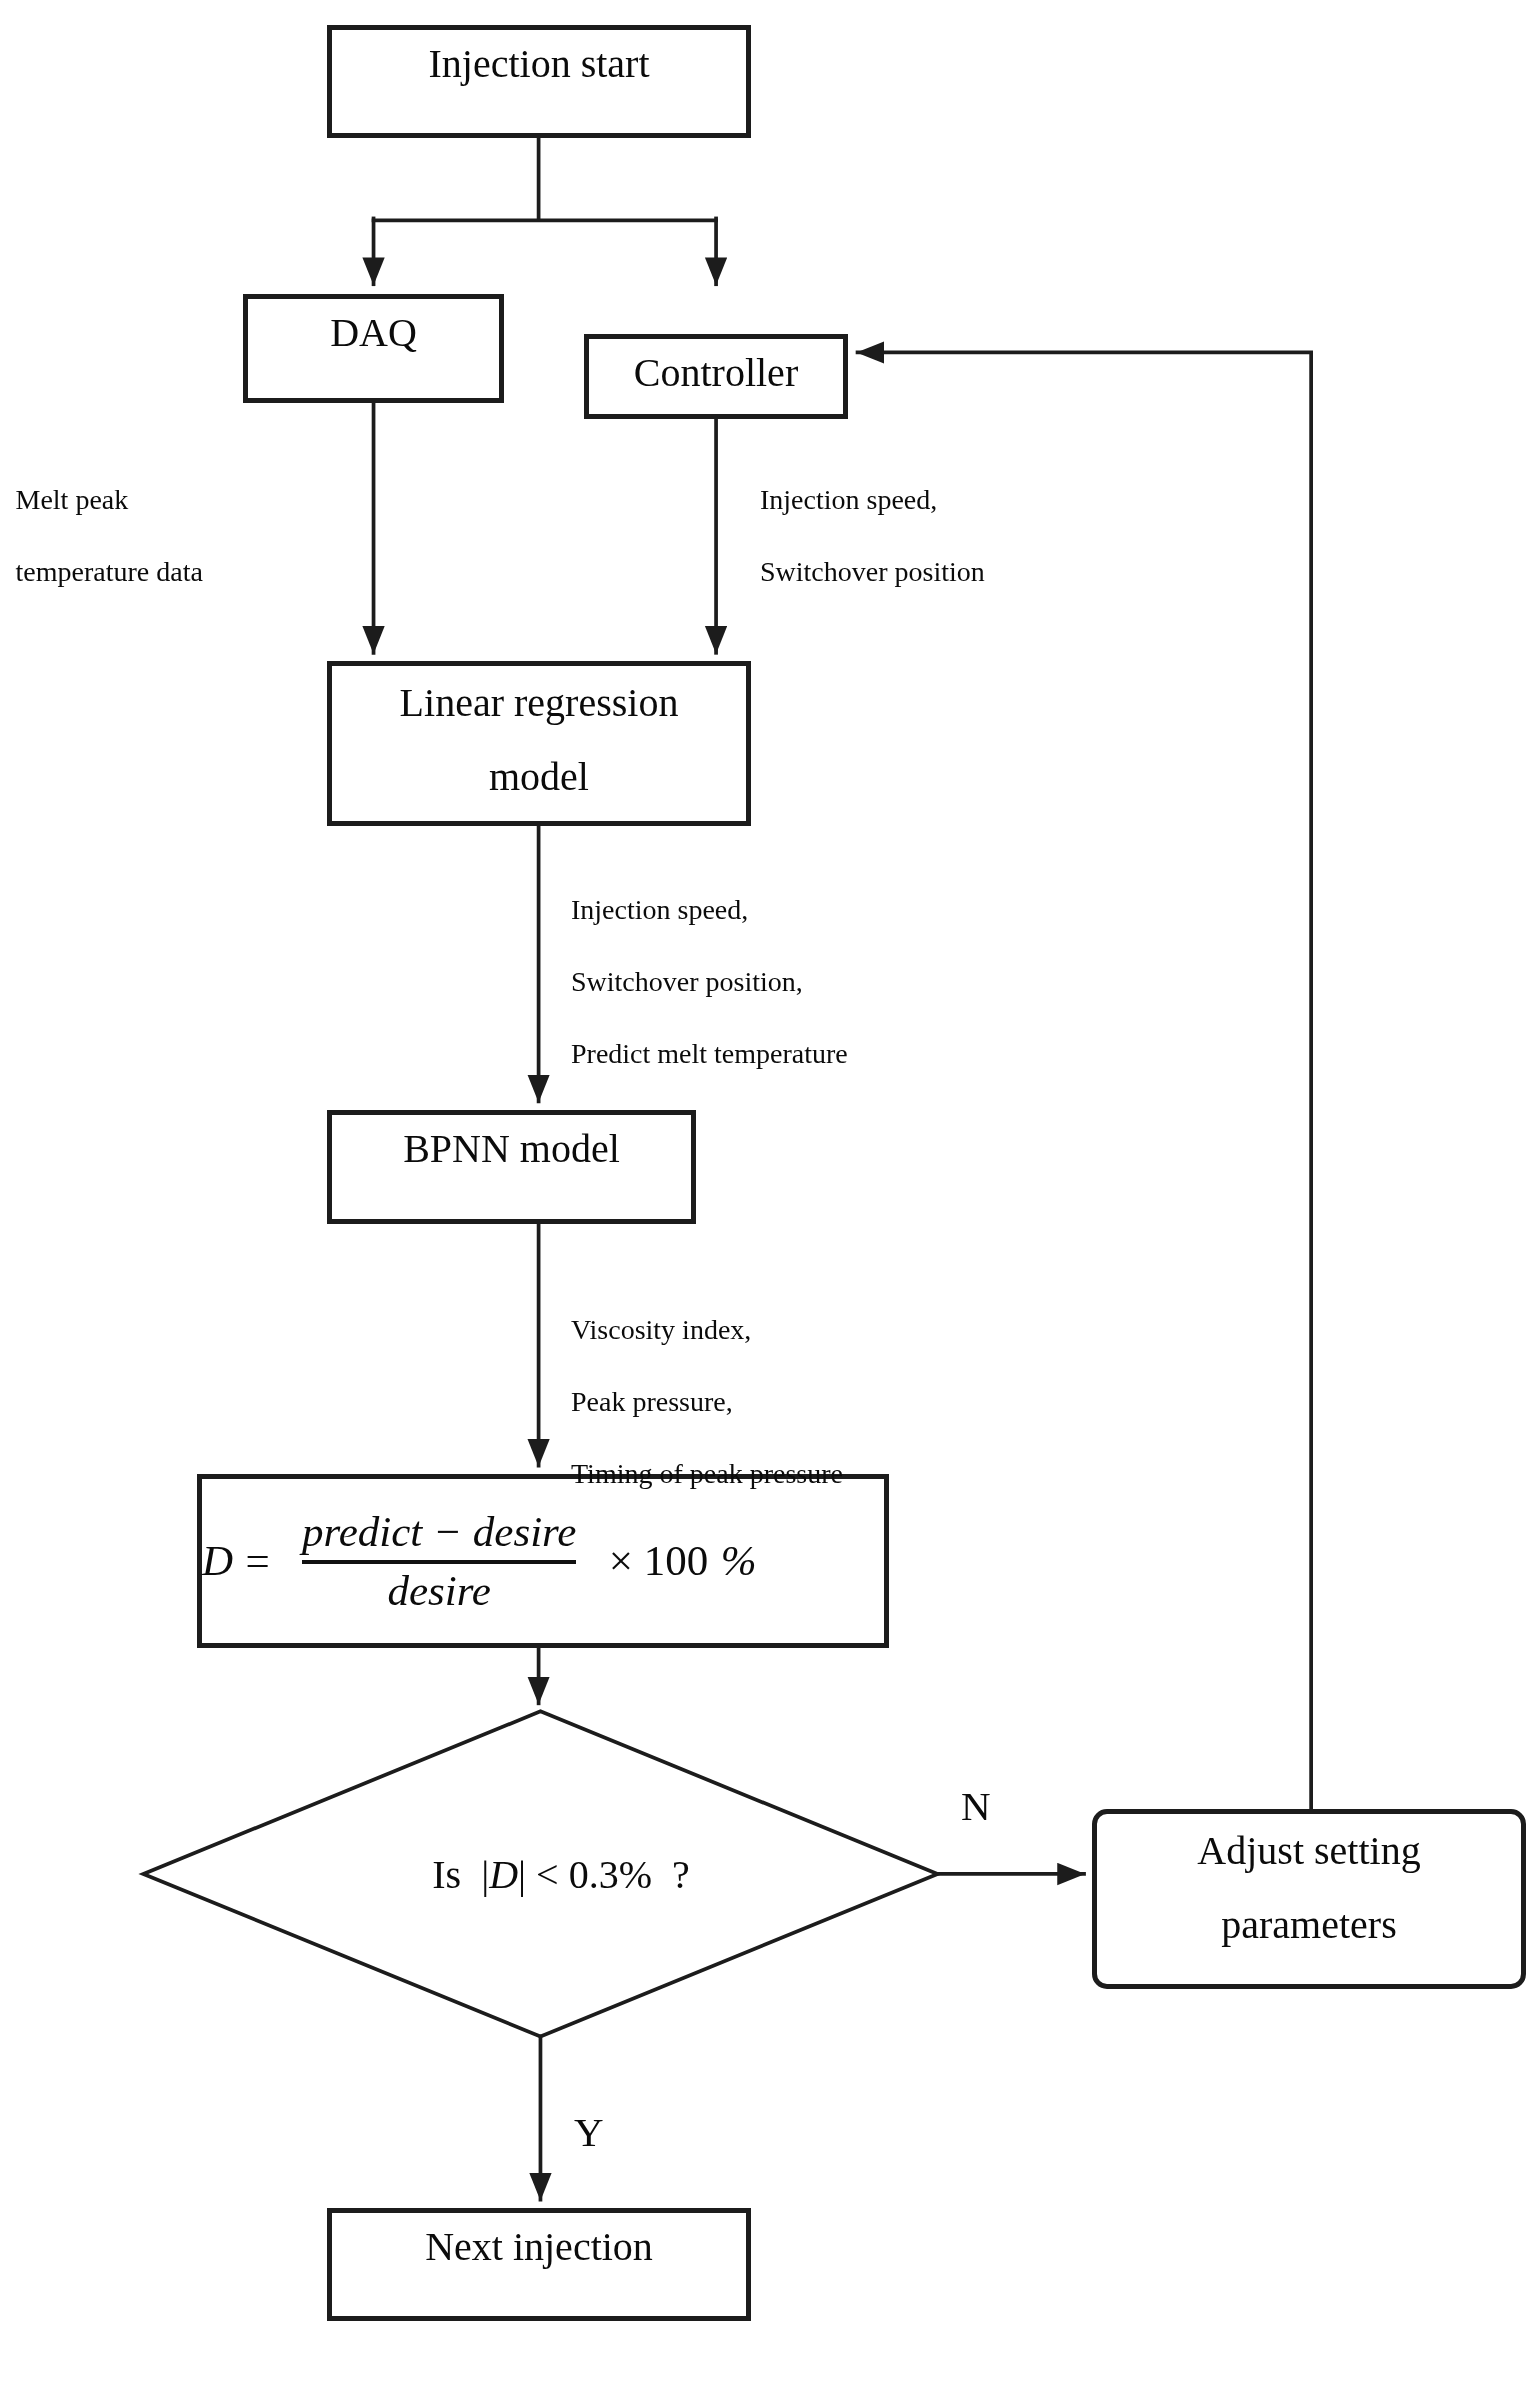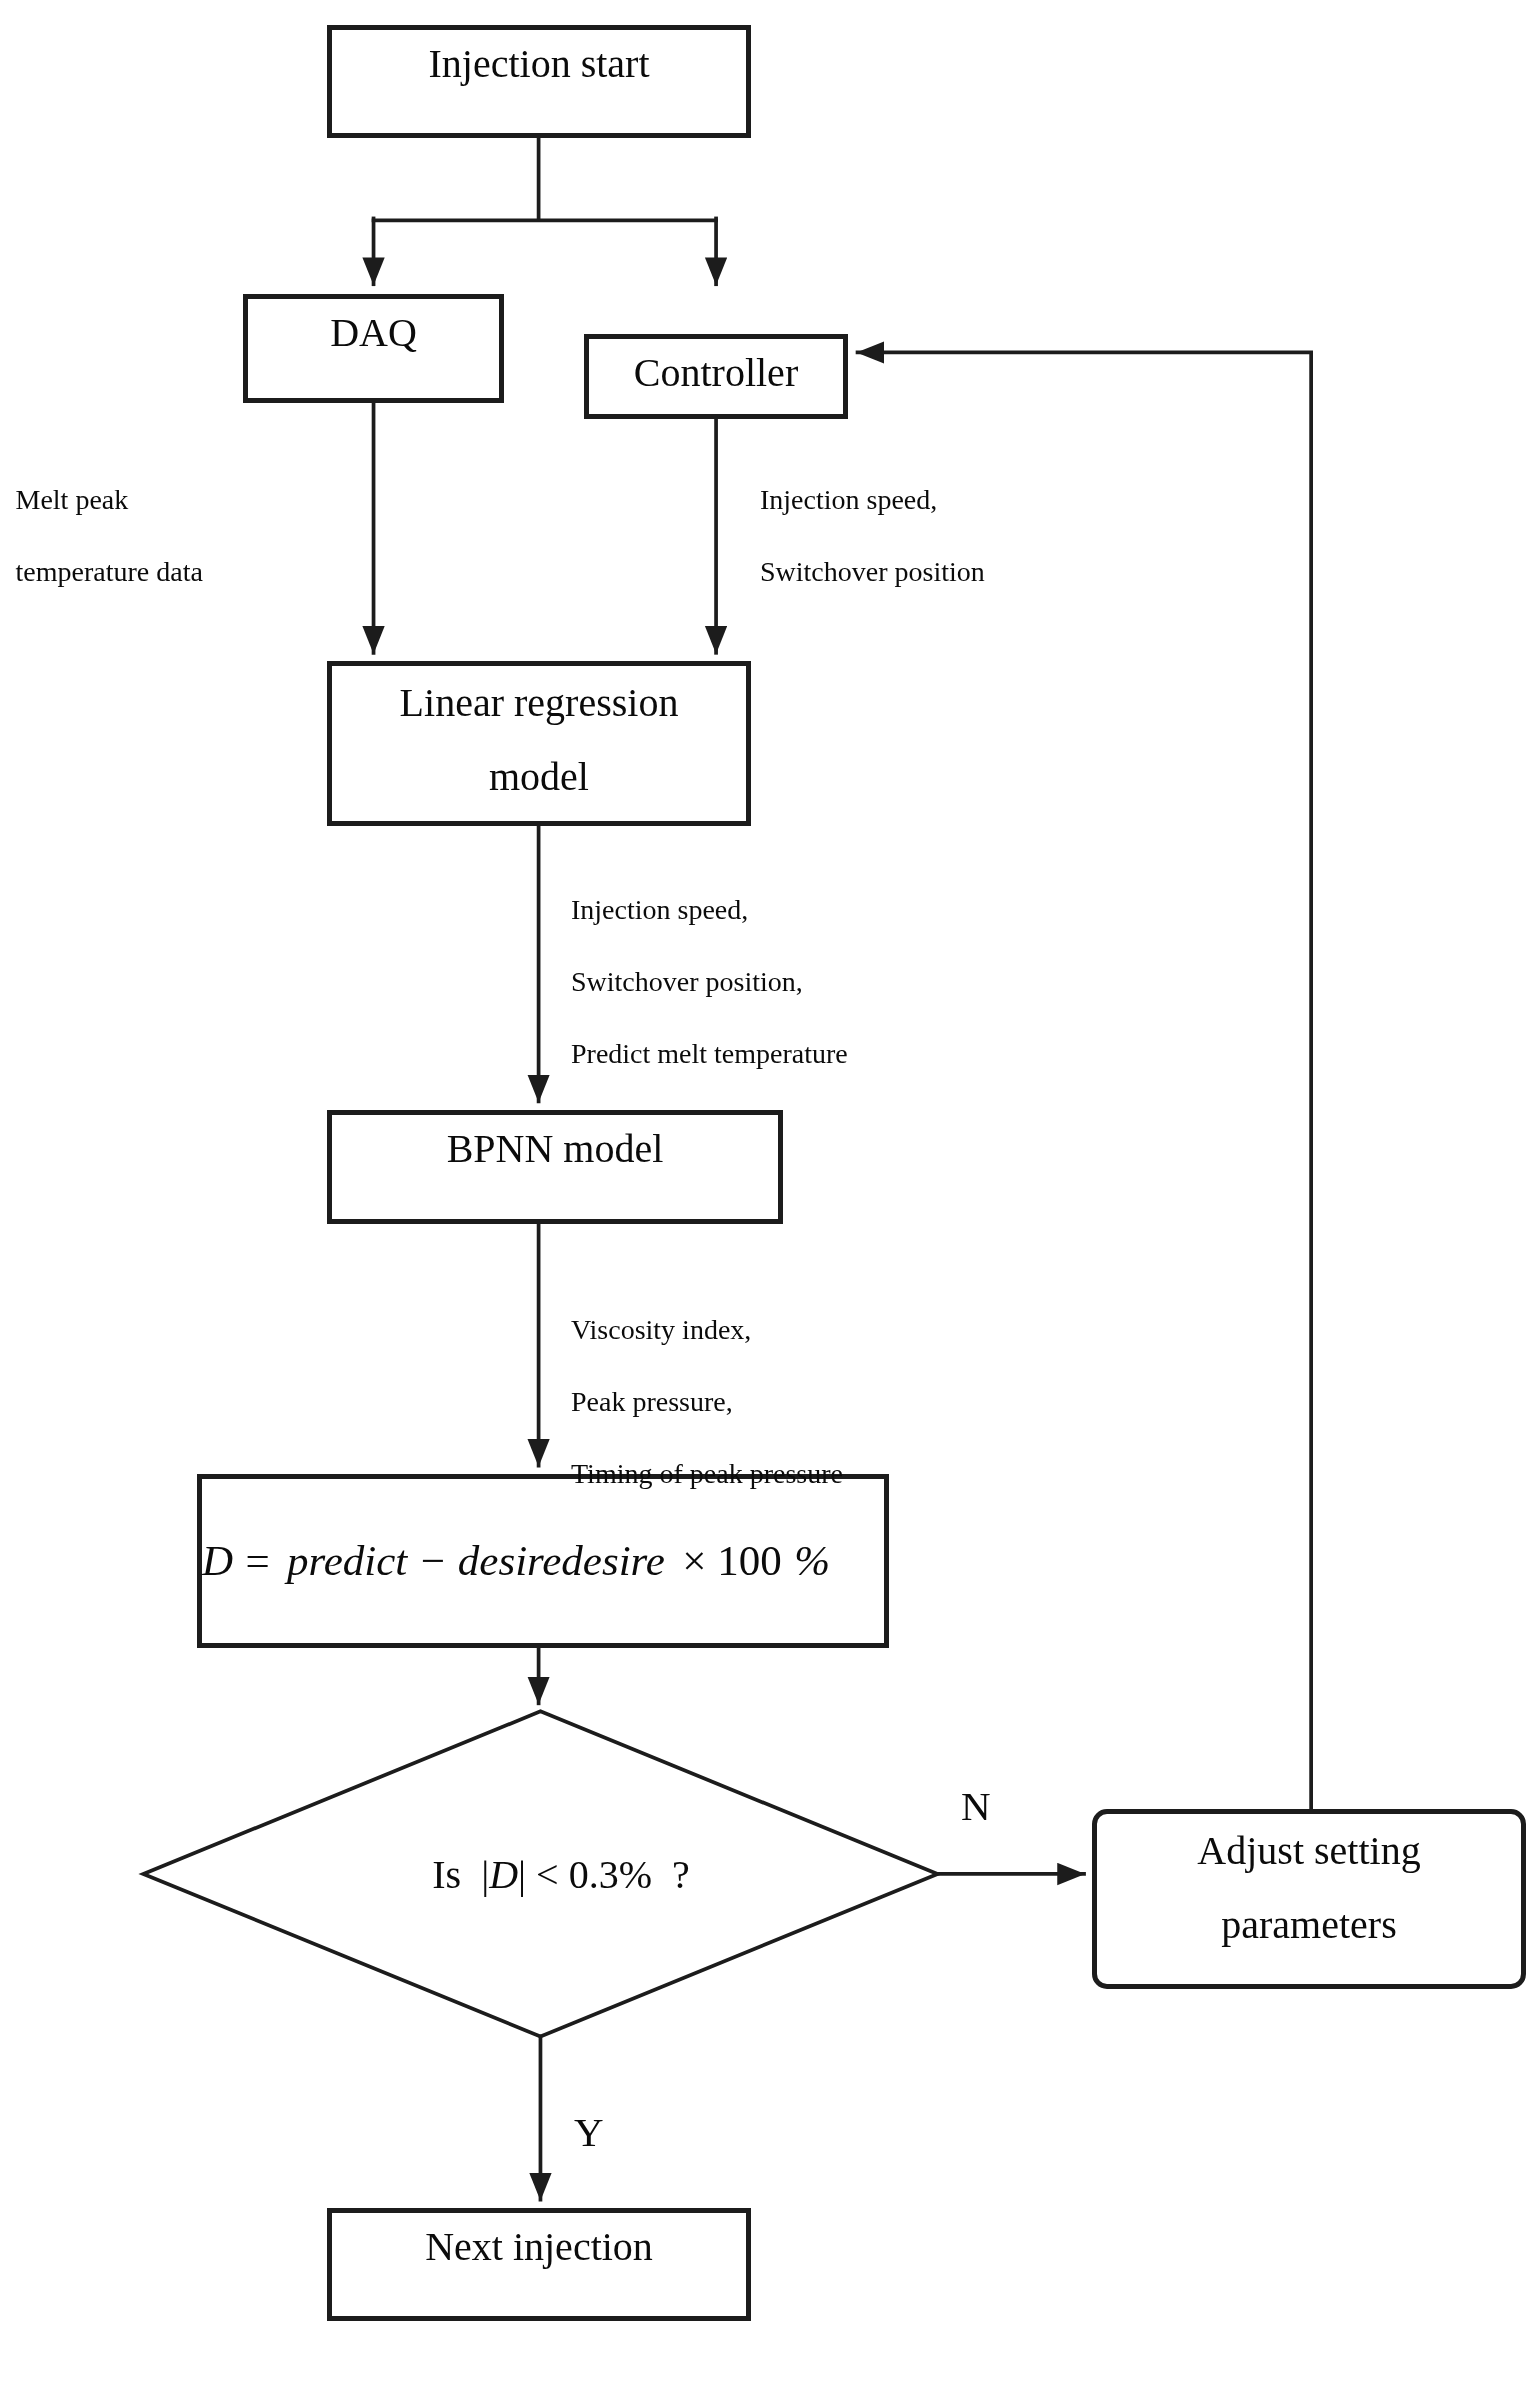--- a/index.html
+++ b/index.html
@@ -17,21 +17,21 @@
   .edge-label { position:absolute; font-size:28px; line-height:72px; white-space:nowrap; }
   .edge-label span { display:block; }
   .branch-label { position:absolute; font-size:41px; }
   .decision-text {
     position:absolute; left:541px; top:1874px; transform:translate(-50%,-50%);
     font-size:40px; white-space:pre;
   }
   .decision-text .var { font-style:italic; }
   .formula-box { flex-direction:row; gap:12.4px; font-size:43px; line-height:1.1; }
   .formula-box .var { font-style:italic; }
-  .frac { display:inline-flex; flex-direction:row; align-items:center; margin:0 5px; }
+  .frac { display:inline-flex; flex-direction:column; align-items:center; margin:0 20px; }
   .frac .bar { height:3.7px; background:#111; align-self:stretch; margin:5px 0 3.7px 0; }
   .two-line { line-height:1.85; }
 </style>
 </head>
 <body>
 
 <div id="canvas">
 
   <svg class="layer" viewBox="0 0 2477 3850" xmlns="http://www.w3.org/2000/svg">
     <defs>
@@ -65,21 +65,21 @@
 
   <div class="node" style="left:584px; top:294px; width:264px; height:85px;margin-top:40px;">
     <span>Controller</span>
   </div>
 
   <div class="node two-line" style="left:327px; top:661px; width:424px; height:165px;">
     <span>Linear regression</span>
     <span>model</span>
   </div>
 
-  <div class="node" style="left:327px; top:1110px; width:456px; height:114px;">
+  <div class="node" style="left:327px; top:1110px; width:369px; height:114px;">
     <span>BPNN model</span>
   </div>
 
   <div class="node formula-box" style="left:197px; top:1474px; width:692px; height:174px;">
     <span class="var">D</span>
     <span>=</span>
     <span class="frac">
       <span class="var">predict − desire</span>
       <span class="bar"></span>
       <span class="var">desire</span>

